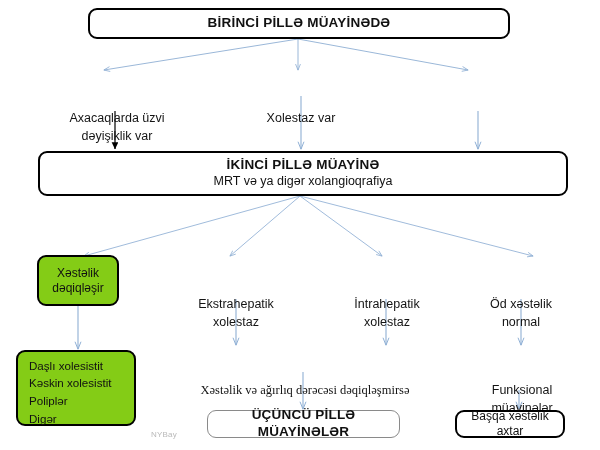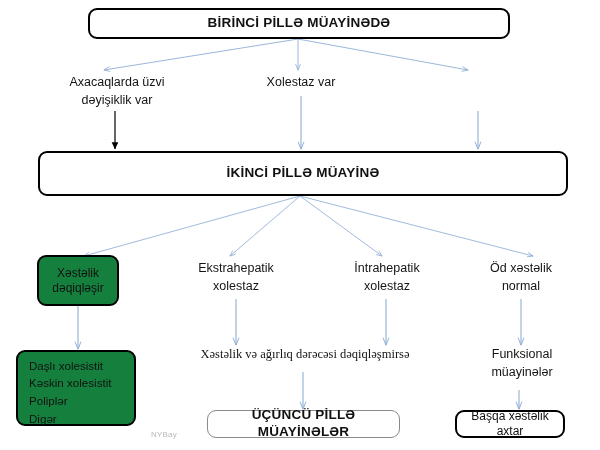--- a/index.html
+++ b/index.html
@@ -37,21 +37,21 @@
     text-align: center;
     line-height: 1.25;
   }
   
   .box-strong {
     border: 2.4px solid #000000;
     border-radius: 9px;
     background: #ffffff;
   }
   .box-strong.filled {
-    background: #15803d;
+    background: #84cc16;
     justify-content: center;
   }
   .box-thin {
     border: 1.1px solid #8a8a8a;
     border-radius: 9px;
     background: #ffffff;
   }
   .title-caps {
     font-weight: bold;
     font-size: 13.5px;
@@ -60,20 +60,21 @@
   .sub-line {
     font-size: 12.5px;
     font-weight: normal;
   }
   .plain-label {
     position: absolute;
     text-align: center;
     font-size: 12.5px;
     line-height: 1.42;
     color: #141414;
+    margin-top: 36px;
   }
   .list-box {
     align-items: flex-start;
     justify-content: center;
     text-align: left;
     padding: 14px 0 6px 11px;
     font-size: 11.6px;
     line-height: 1.52;
   }
   .list-box .li { display: block; width: 100%; }
@@ -136,20 +137,21 @@
     <span>dəyişiklik var</span>
   </div>
 
   <div class="plain-label" style="left:236px; top:74px; width:130px;">
     <span>Xolestaz var</span>
   </div>
 
 
   <div class="node box-strong" style="left:38px; top:151px; width:530px; height:45px;">
     <span class="title-caps">İKİNCİ PİLLƏ MÜAYİNƏ</span>
+    <span class="sub-line">MRT və ya digər xolangioqrafiya</span>
   </div>
 
   <div class="node box-strong filled" style="left:37px; top:255px; width:82px; height:51px;">
     <span class="small-box-text">Xəstəlik</span>
     <span class="small-box-text">dəqiqləşir</span>
   </div>
 
   <div class="plain-label" style="left:171px; top:260px; width:130px;">
     <span>Ekstrahepatik</span><br>
     <span>xolestaz</span>

